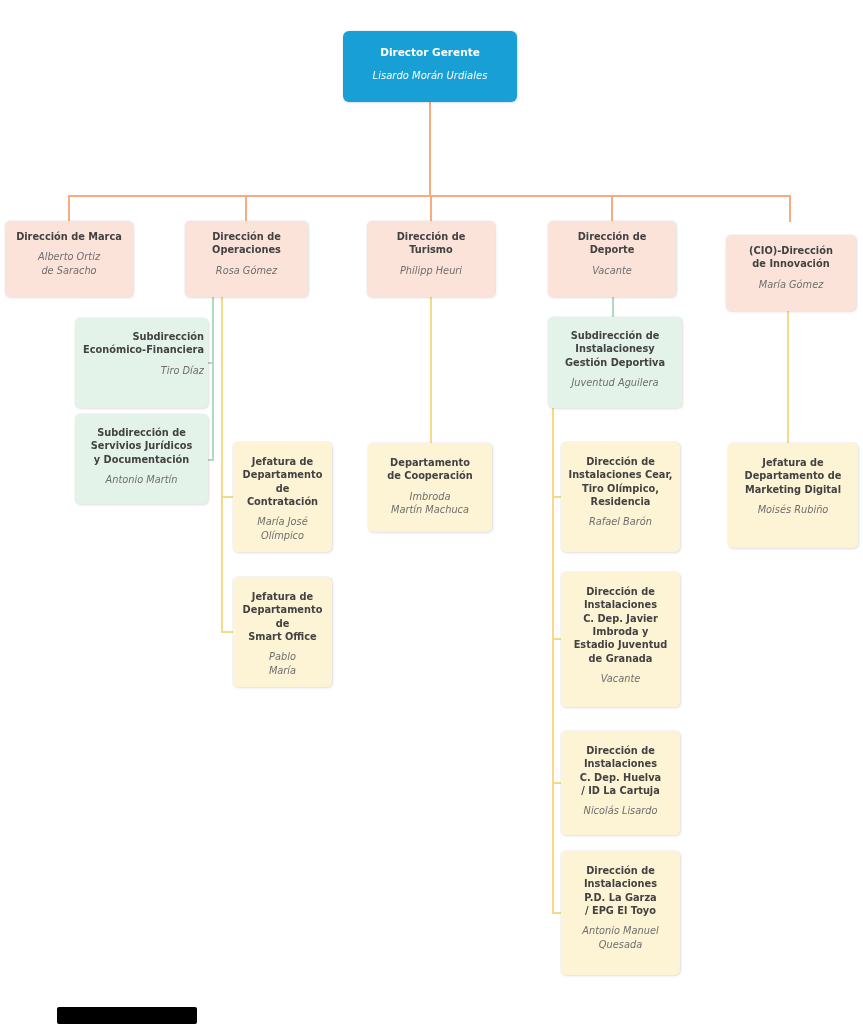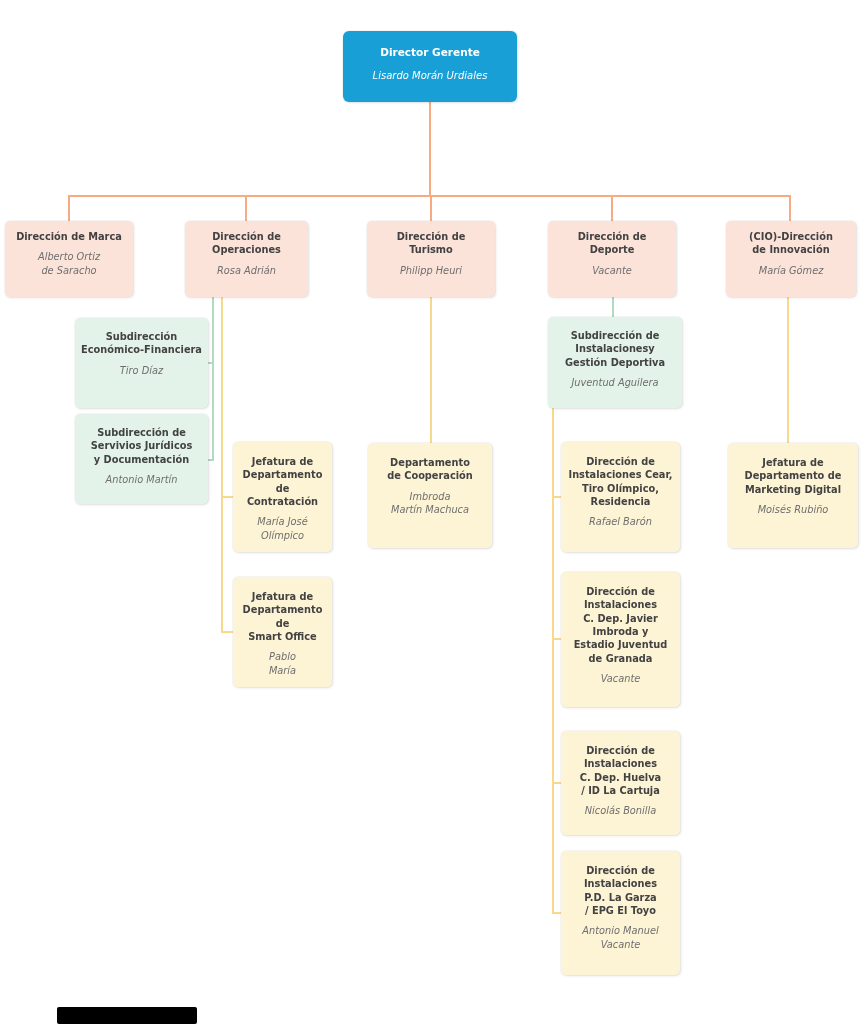--- a/index.html
+++ b/index.html
@@ -44,26 +44,26 @@
   .node.pink{background:var(--box_direction,#fce3da);padding-top:9px;}
   .node.greenbox{background:var(--box_subdirection,#e4f3e9);padding-top:12px;}
   .node.yellowbox{background:var(--box_department,#fdf3d5);padding-top:13px;}
 
   
   #n-director{left:343px;top:31px;width:174px;height:71px;}
   #n-marca{left:5px;top:221px;width:128px;height:76px;}
   #n-operaciones{left:185px;top:221px;width:123px;height:76px;}
   #n-turismo{left:367px;top:221px;width:128px;height:76px;}
   #n-deporte{left:548px;top:221px;width:128px;height:76px;}
-  #n-innovacion{left:726px;top:221px;width:130px;height:76px;}
-  #n-sub-economico{left:75px;top:318px;width:133px;height:90px;}
+  #n-innovacion{left:726px;top:235px;width:130px;height:76px;}
+  #n-sub-economico{left:75px;top:318px;width:133px;height:90px;text-align:right;}
   #n-sub-juridicos{left:75px;top:414px;width:133px;height:90px;}
   #n-jef-contratacion{left:233px;top:442px;width:99px;height:110px;}
   #n-jef-smartoffice{left:233px;top:577px;width:99px;height:110px;}
-  #n-dep-cooperacion{left:368px;top:443px;width:124px;height:105px;}
+  #n-dep-cooperacion{left:368px;top:443px;width:124px;height:89px;}
   #n-sub-instalaciones{left:548px;top:317px;width:134px;height:91px;}
   #n-dir-cear{left:561px;top:442px;width:119px;height:110px;}
   #n-dir-imbroda{left:561px;top:572px;width:119px;height:135px;}
   #n-dir-huelva{left:561px;top:731px;width:119px;height:104px;}
   #n-dir-garza{left:561px;top:851px;width:119px;height:124px;}
   #n-jef-marketing{left:728px;top:443px;width:130px;height:105px;}
 
   .black-bar{
     position:absolute;left:57px;top:1007px;width:140px;height:17px;
     background:#000000;border-radius:2px;
@@ -108,21 +108,21 @@
 
   <div class="node pink" id="n-marca">
     <div class="title">Dirección de Marca</div>
     <div class="person">Alberto Ortiz
 de Saracho</div>
   </div>
 
   <div class="node pink" id="n-operaciones">
     <div class="title">Dirección de
 Operaciones</div>
-    <div class="person">Rosa Adrián</div>
+    <div class="person">Rosa Gómez</div>
   </div>
 
   <div class="node pink" id="n-turismo">
     <div class="title">Dirección de
 Turismo</div>
     <div class="person">Philipp Heuri</div>
   </div>
 
   <div class="node pink" id="n-deporte">
     <div class="title">Dirección de
@@ -195,30 +195,30 @@
 Estadio Juventud
 de Granada</div>
     <div class="person">Vacante</div>
   </div>
 
   <div class="node yellowbox" id="n-dir-huelva">
     <div class="title">Dirección de
 Instalaciones
 C. Dep. Huelva
 / ID La Cartuja</div>
-    <div class="person">Nicolás Bonilla</div>
+    <div class="person">Nicolás Lisardo</div>
   </div>
 
   <div class="node yellowbox" id="n-dir-garza">
     <div class="title">Dirección de
 Instalaciones
 P.D. La Garza
 / EPG El Toyo</div>
     <div class="person">Antonio Manuel
-Vacante</div>
+Quesada</div>
   </div>
 
   <div class="node yellowbox" id="n-jef-marketing">
     <div class="title">Jefatura de
 Departamento de
 Marketing Digital</div>
     <div class="person">Moisés Rubiño</div>
   </div>
 
   <div class="black-bar"></div>

